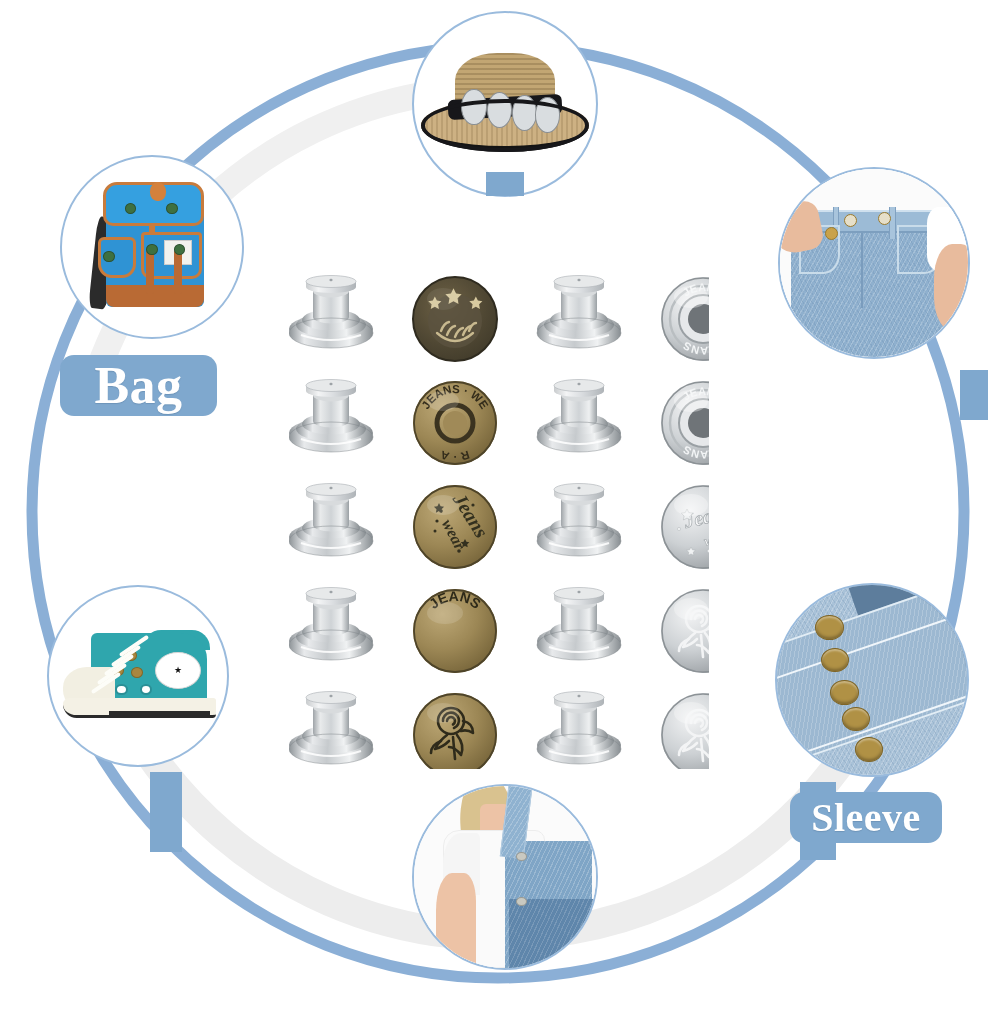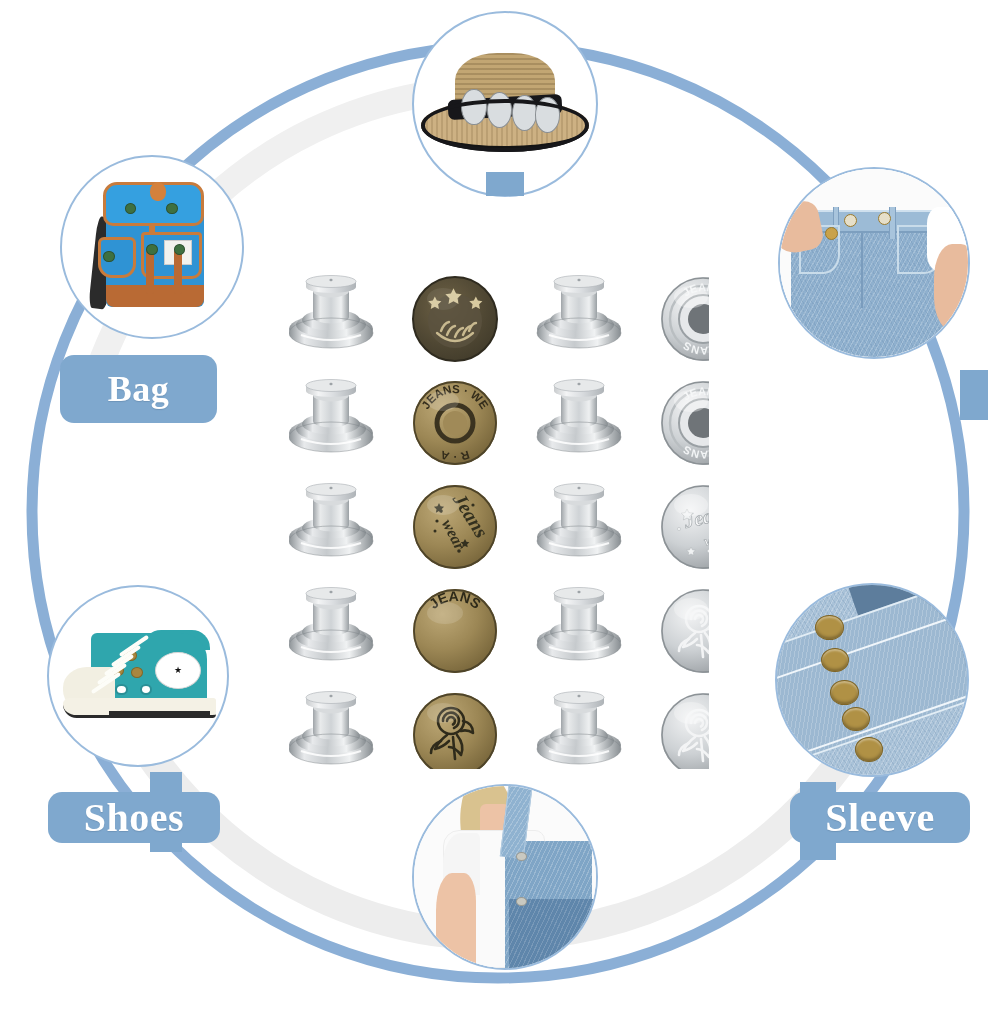--- a/index.html
+++ b/index.html
@@ -254,30 +254,27 @@
   </div>
 
   <svg class="layer" viewBox="0 0 997 1024" width="997" height="1024" style="z-index:35;">
     <path d="M486 172 L524 172 L524 196 L486 196 Z" fill="#7FA8CE"></path>
     <path d="M960 370 L988 370 L988 420 L960 420 Z" fill="#7FA8CE"></path>
     <path d="M150 772 L182 772 L182 852 L150 852 Z" fill="#7FA8CE"></path>
     <path d="M800 782 L836 782 L836 860 L800 860 Z" fill="#7FA8CE"></path>
   </svg>
 
 
-  <div class="pill" style="left:60px;top:355px;width:157px;height:68px;font-size:36px;">
+  <div class="pill" style="left:60px;top:355px;width:157px;height:61px;font-size:52px;">
     <span>Bag</span>
   </div>
 
 
-  <div class="pill" style="left:48px;top:792px;width:172px;height:51px;font-size:40px;">
-    <span>Shoes</span>
-  </div>
-
-  <div class="pill" style="left:790px;top:792px;width:180px;height:51px;font-size:40px;">
+
+  <div class="pill" style="left:790px;top:792px;width:152px;height:51px;font-size:40px;">
     <span>Sleeve</span>
   </div>
 
 
   <div id="buttons" style="left:289px;top:269px;width:420px;height:500px;">
 
     <svg width="420" height="500" viewBox="0 0 420 500">
       <defs>
 
         <linearGradient id="pinTop" x1="0" y1="0" x2="1" y2="0">

